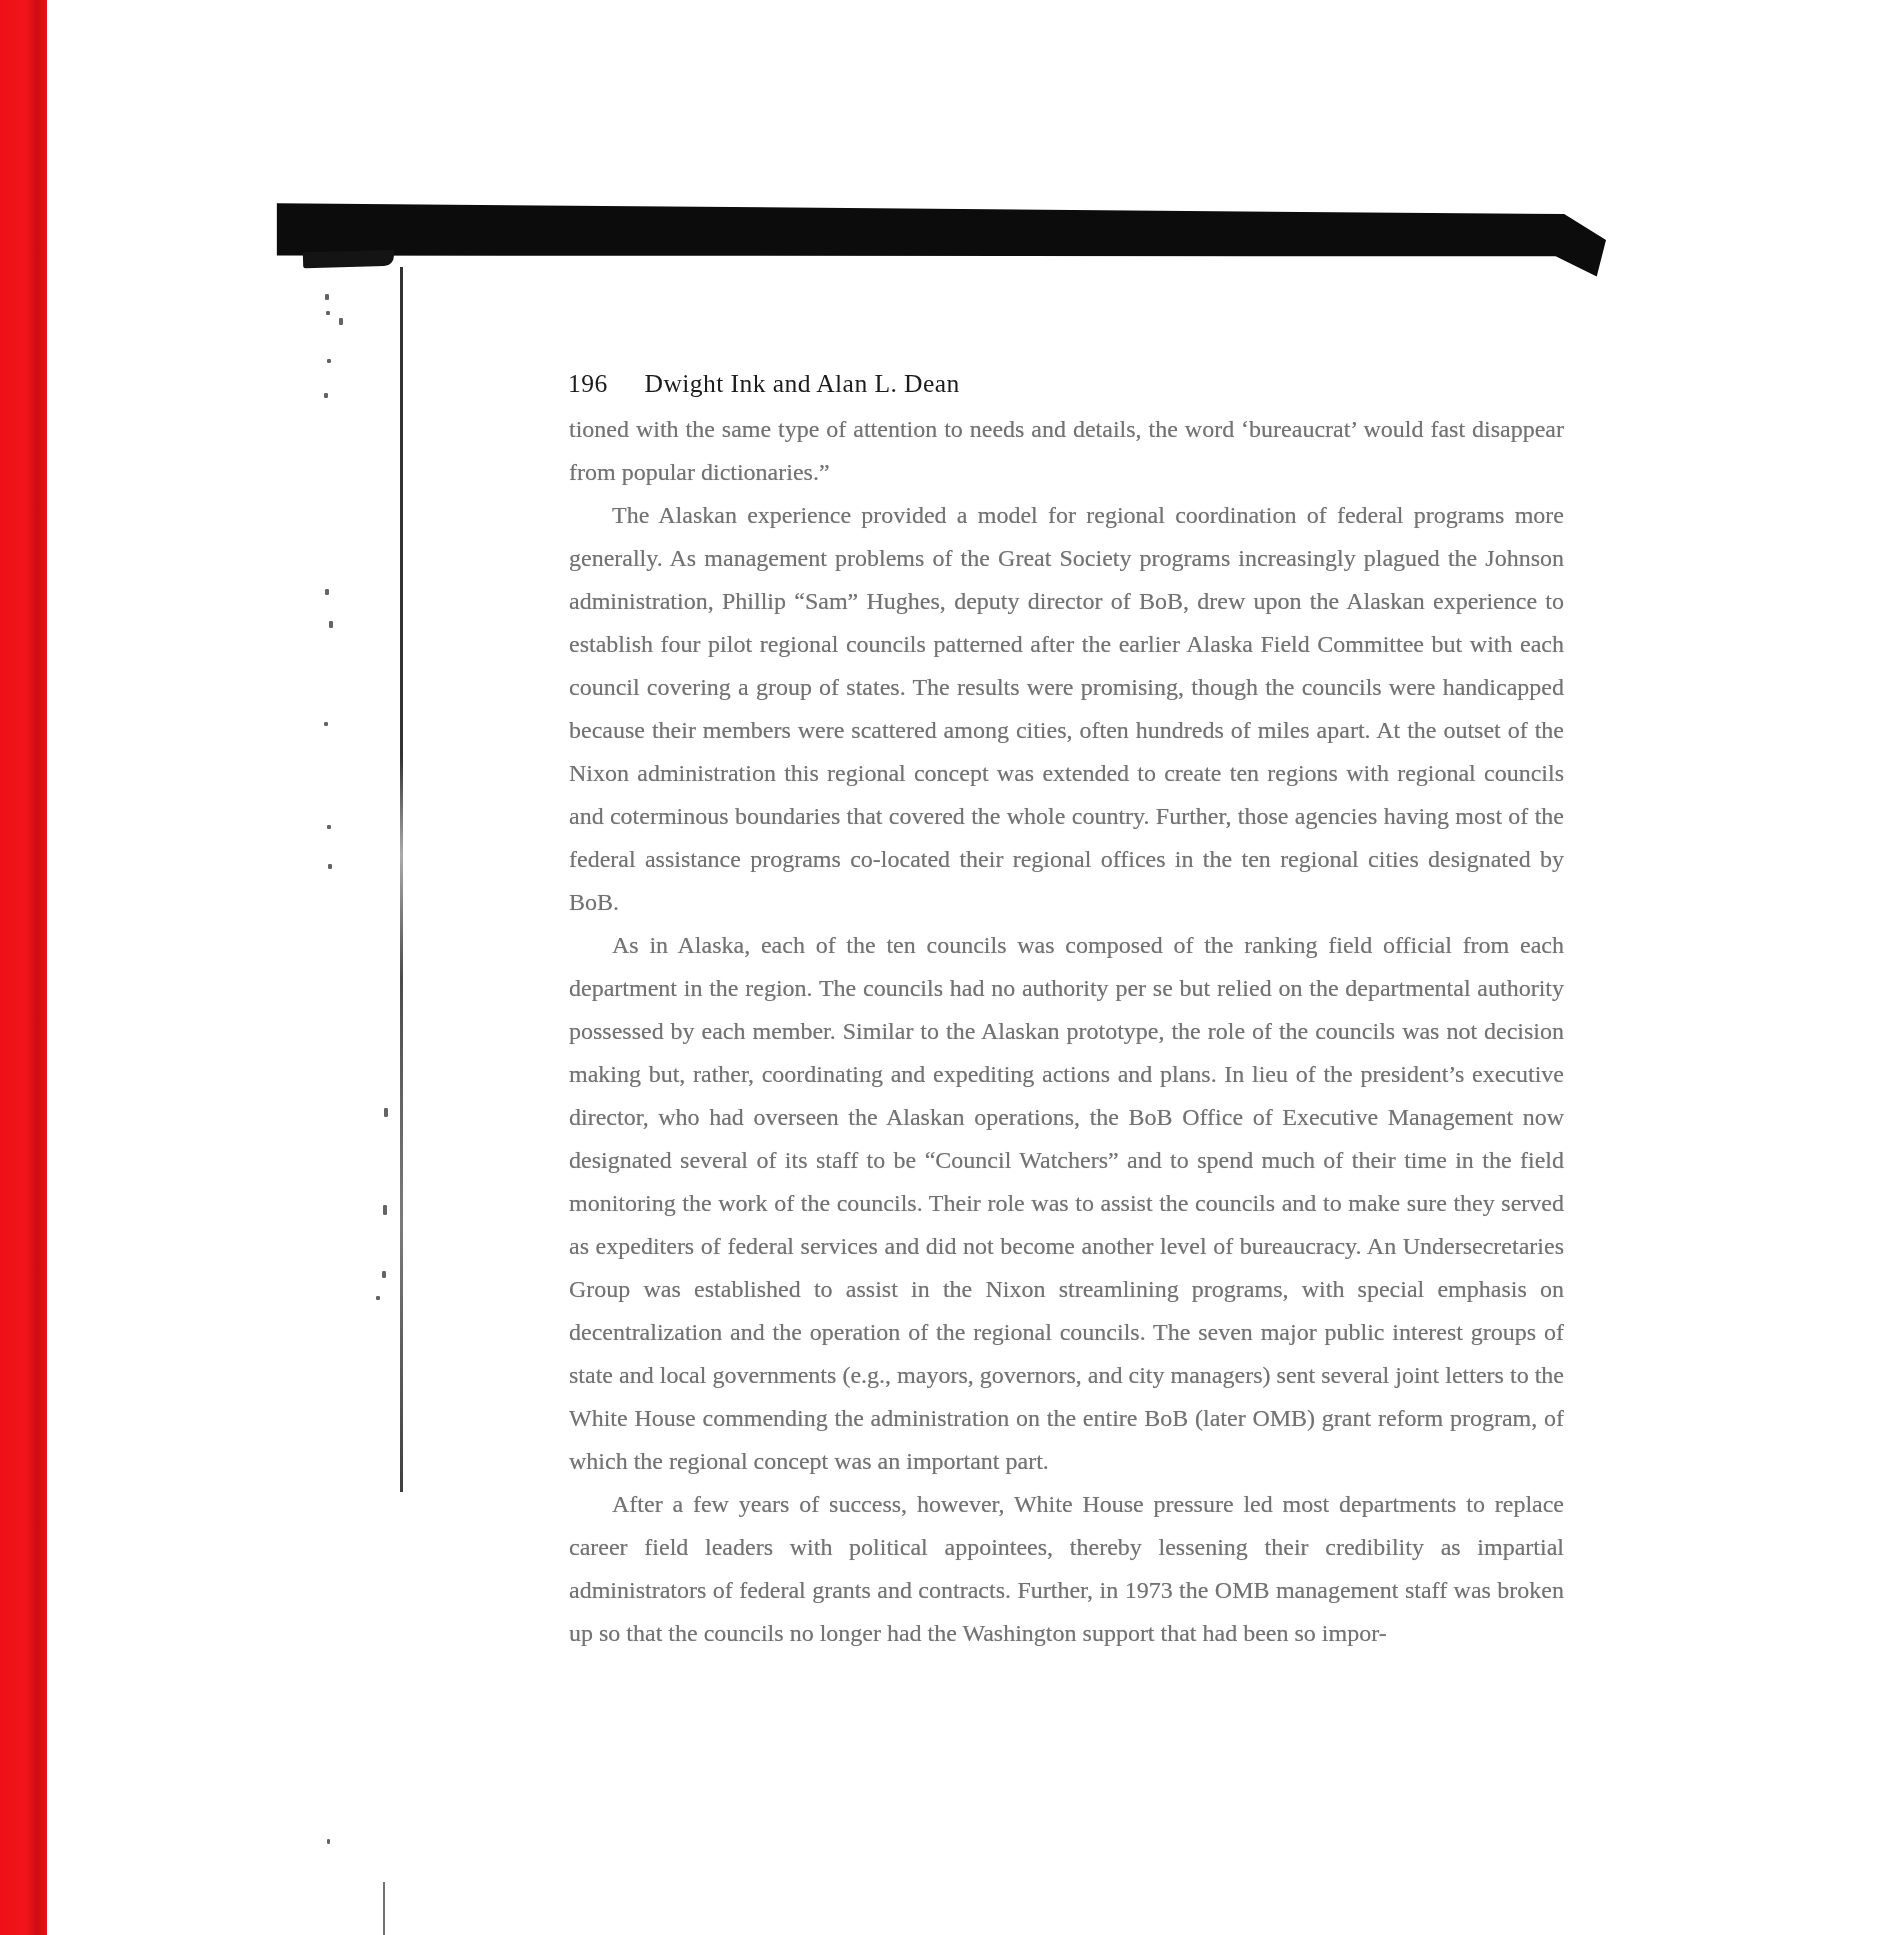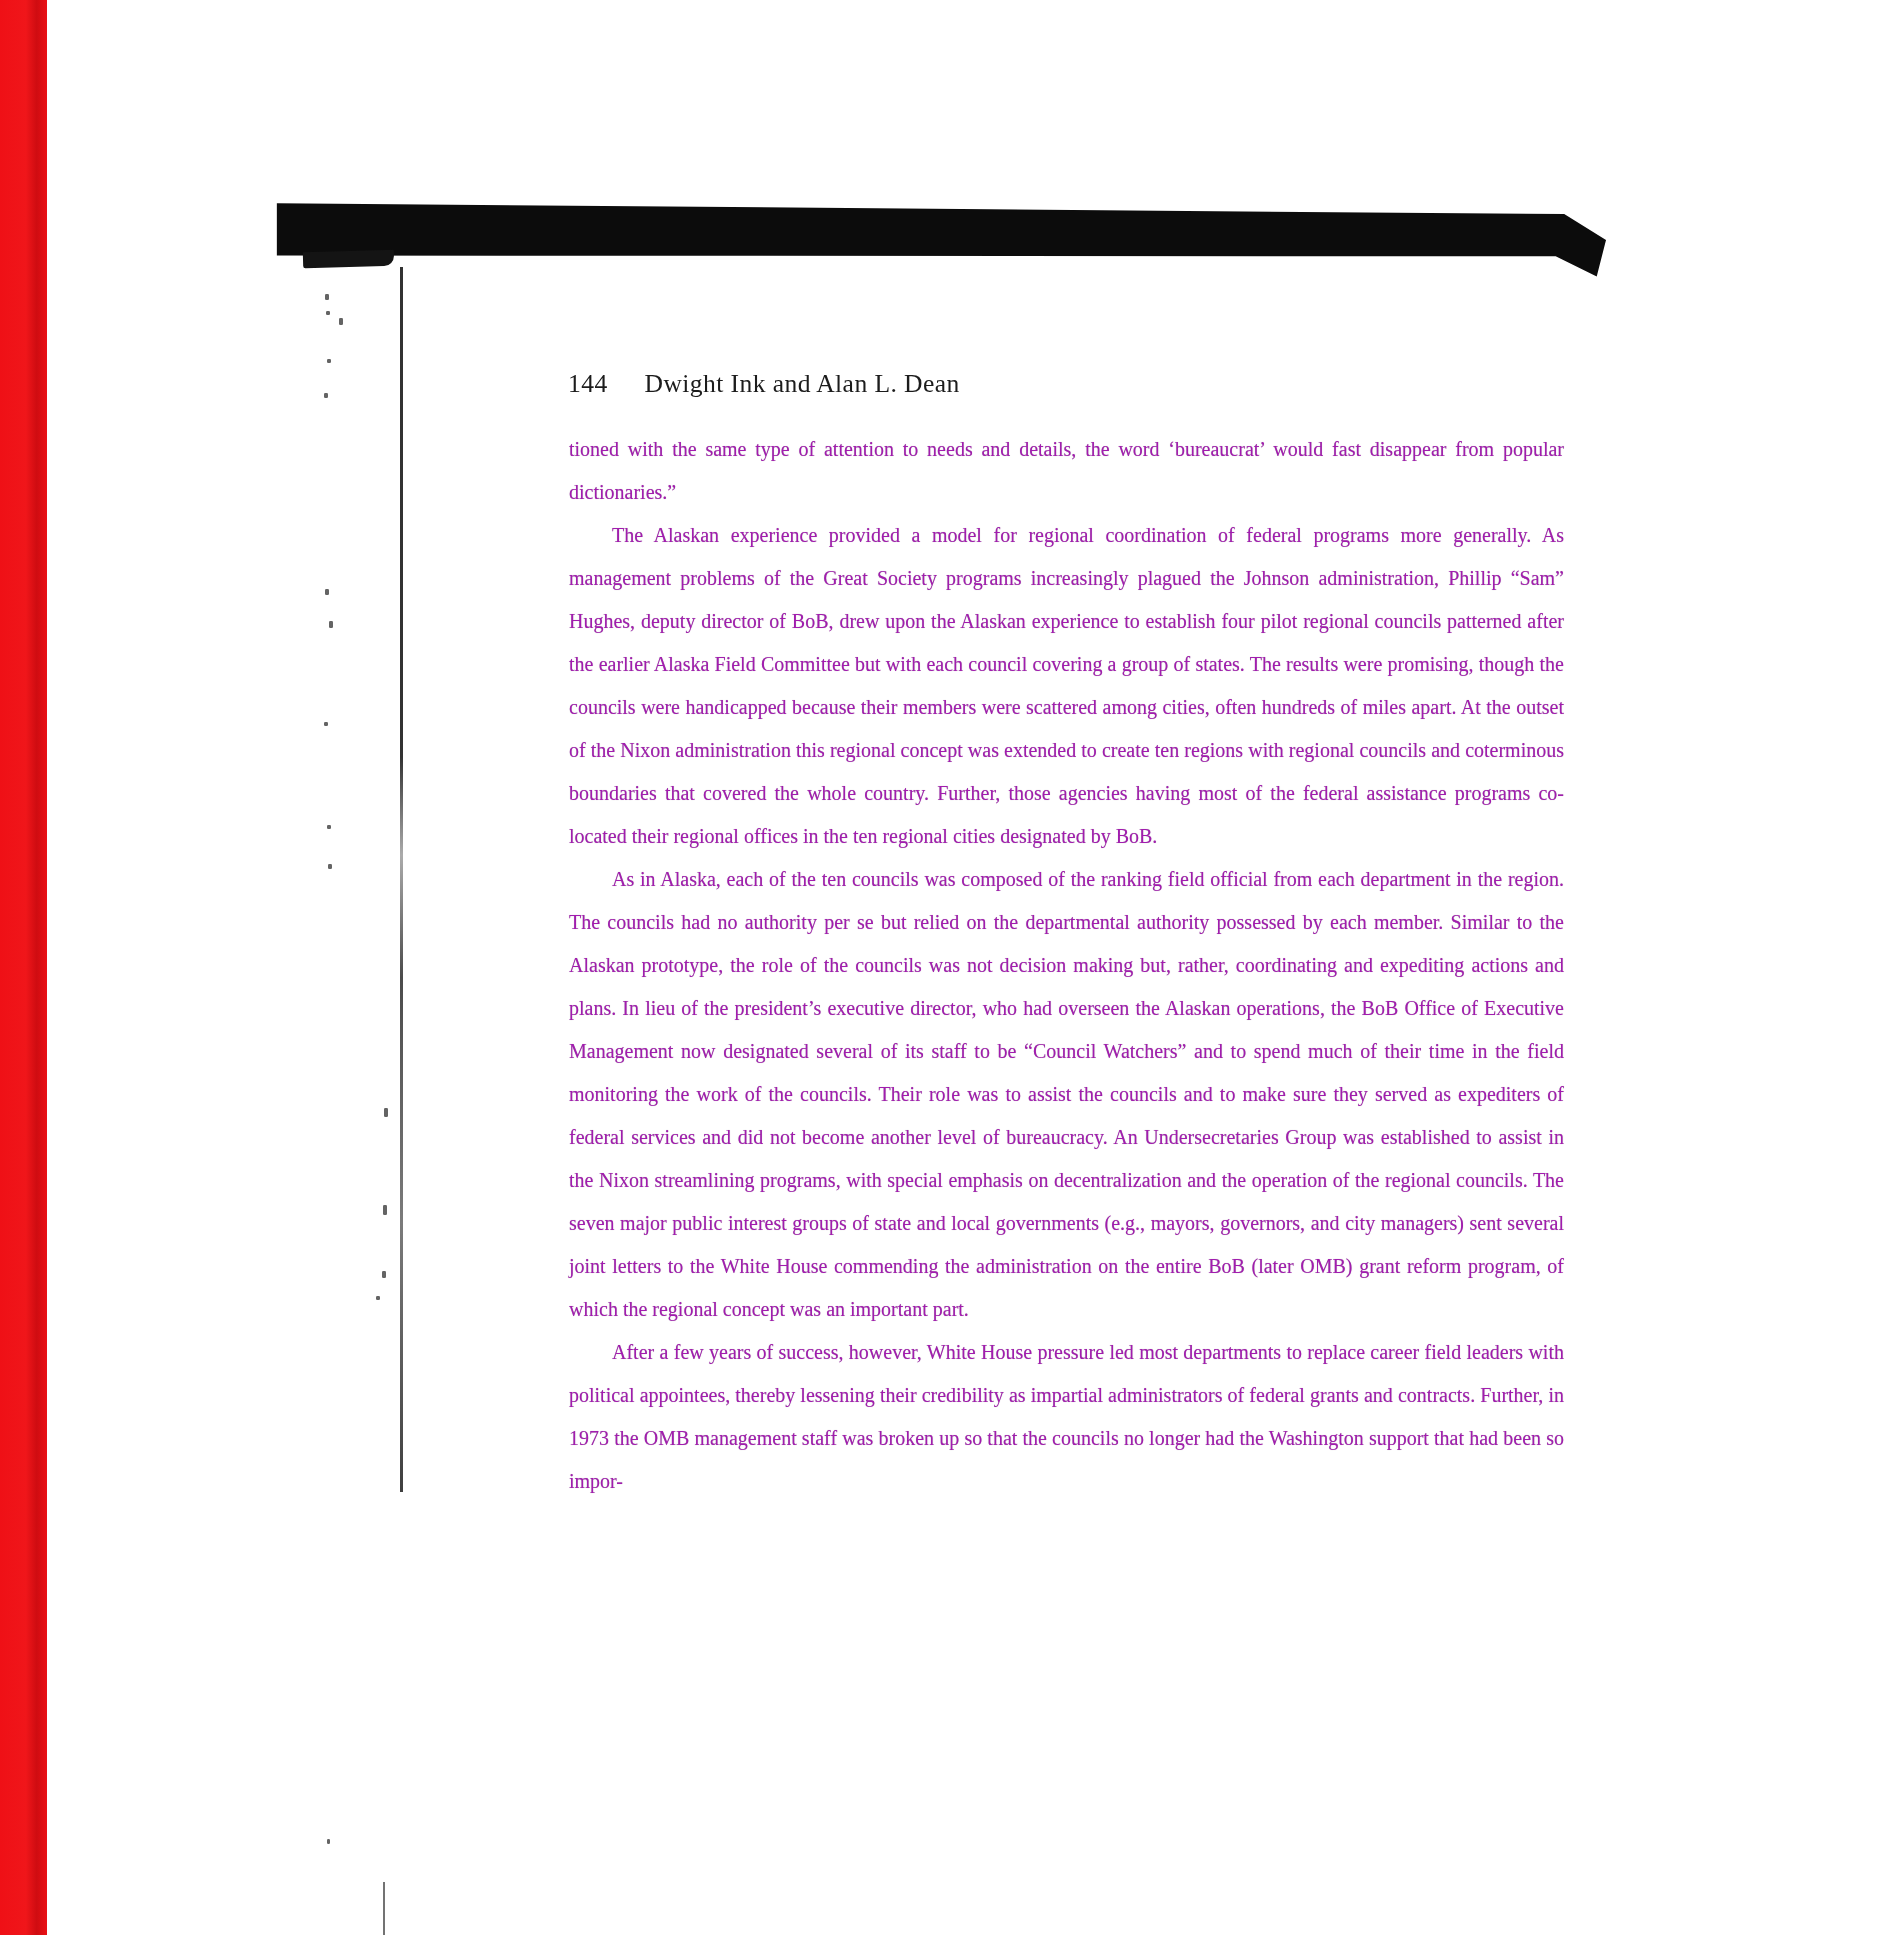--- a/index.html
+++ b/index.html
@@ -83,26 +83,26 @@
     color: #1c1c1c;
     font-size: 25.6px;
     letter-spacing: 0.4px;
   }
   .running-header .authors {
   }
   
   .body-text {
     position: absolute;
     left: 569px;
-    top: 428px;
+    top: 408px;
     width: 995px;
-    font-size: 20px;
+    font-size: 24px;
     line-height: 43px;
     text-align: justify;
-    color: #a21caf;
+    color: #737373;
     text-shadow: 0 0 0.8px rgba(20,20,20,0.35);
   }
   .body-text p {
     margin: 0;
     text-indent: 43px;
   }
   .body-text p.noindent {
     text-indent: 0;
   }
 </style>
@@ -139,21 +139,21 @@
     <div class="speck" style="left:328px;top:864px;width:3.5px;height:5px;"></div>
     <div class="speck" style="left:384px;top:1108px;width:3.5px;height:8.5px;"></div>
     <div class="speck" style="left:383px;top:1205px;width:3.5px;height:10px;"></div>
     <div class="speck" style="left:382px;top:1271px;width:3.5px;height:6.6px;"></div>
     <div class="speck" style="left:376px;top:1296px;width:3.5px;height:3.5px;"></div>
     <div class="speck" style="left:327px;top:1839px;width:2.7px;height:5px;"></div>
 
   </div>
 
   <div class="running-header">
-    <span class="pgnum">144</span>
+    <span class="pgnum">196</span>
     <span class="authors">Dwight Ink and Alan L. Dean</span>
   </div>
 
   <div class="body-text">
     <p class="noindent">tioned with the same type of attention to needs and details, the word ‘bureaucrat’ would fast disappear from popular dictionaries.”</p>
     <p>The Alaskan experience provided a model for regional coordination of federal programs more generally. As management problems of the Great Society programs increasingly plagued the Johnson administration, Phillip “Sam” Hughes, deputy director of BoB, drew upon the Alaskan experience to establish four pilot regional councils patterned after the earlier Alaska Field Committee but with each council covering a group of states. The results were promising, though the councils were handicapped because their members were scattered among cities, often hundreds of miles apart. At the outset of the Nixon administration this regional concept was extended to create ten regions with regional councils and coterminous boundaries that covered the whole country. Further, those agencies having most of the federal assistance programs co-located their regional offices in the ten regional cities designated by BoB.</p>
     <p>As in Alaska, each of the ten councils was composed of the ranking field official from each department in the region. The councils had no authority per se but relied on the departmental authority possessed by each member. Similar to the Alaskan prototype, the role of the councils was not decision making but, rather, coordinating and expediting actions and plans. In lieu of the president’s executive director, who had overseen the Alaskan operations, the BoB Office of Executive Management now designated several of its staff to be “Council Watchers” and to spend much of their time in the field monitoring the work of the councils. Their role was to assist the councils and to make sure they served as expediters of federal services and did not become another level of bureaucracy. An Undersecretaries Group was established to assist in the Nixon streamlining programs, with special emphasis on decentralization and the operation of the regional councils. The seven major public interest groups of state and local governments (e.g., mayors, governors, and city managers) sent several joint letters to the White House commending the administration on the entire BoB (later OMB) grant reform program, of which the regional concept was an important part.</p>
     <p>After a few years of success, however, White House pressure led most departments to replace career field leaders with political appointees, thereby lessening their credibility as impartial administrators of federal grants and contracts. Further, in 1973 the OMB management staff was broken up so that the councils no longer had the Washington support that had been so impor-</p>
   </div>
 

